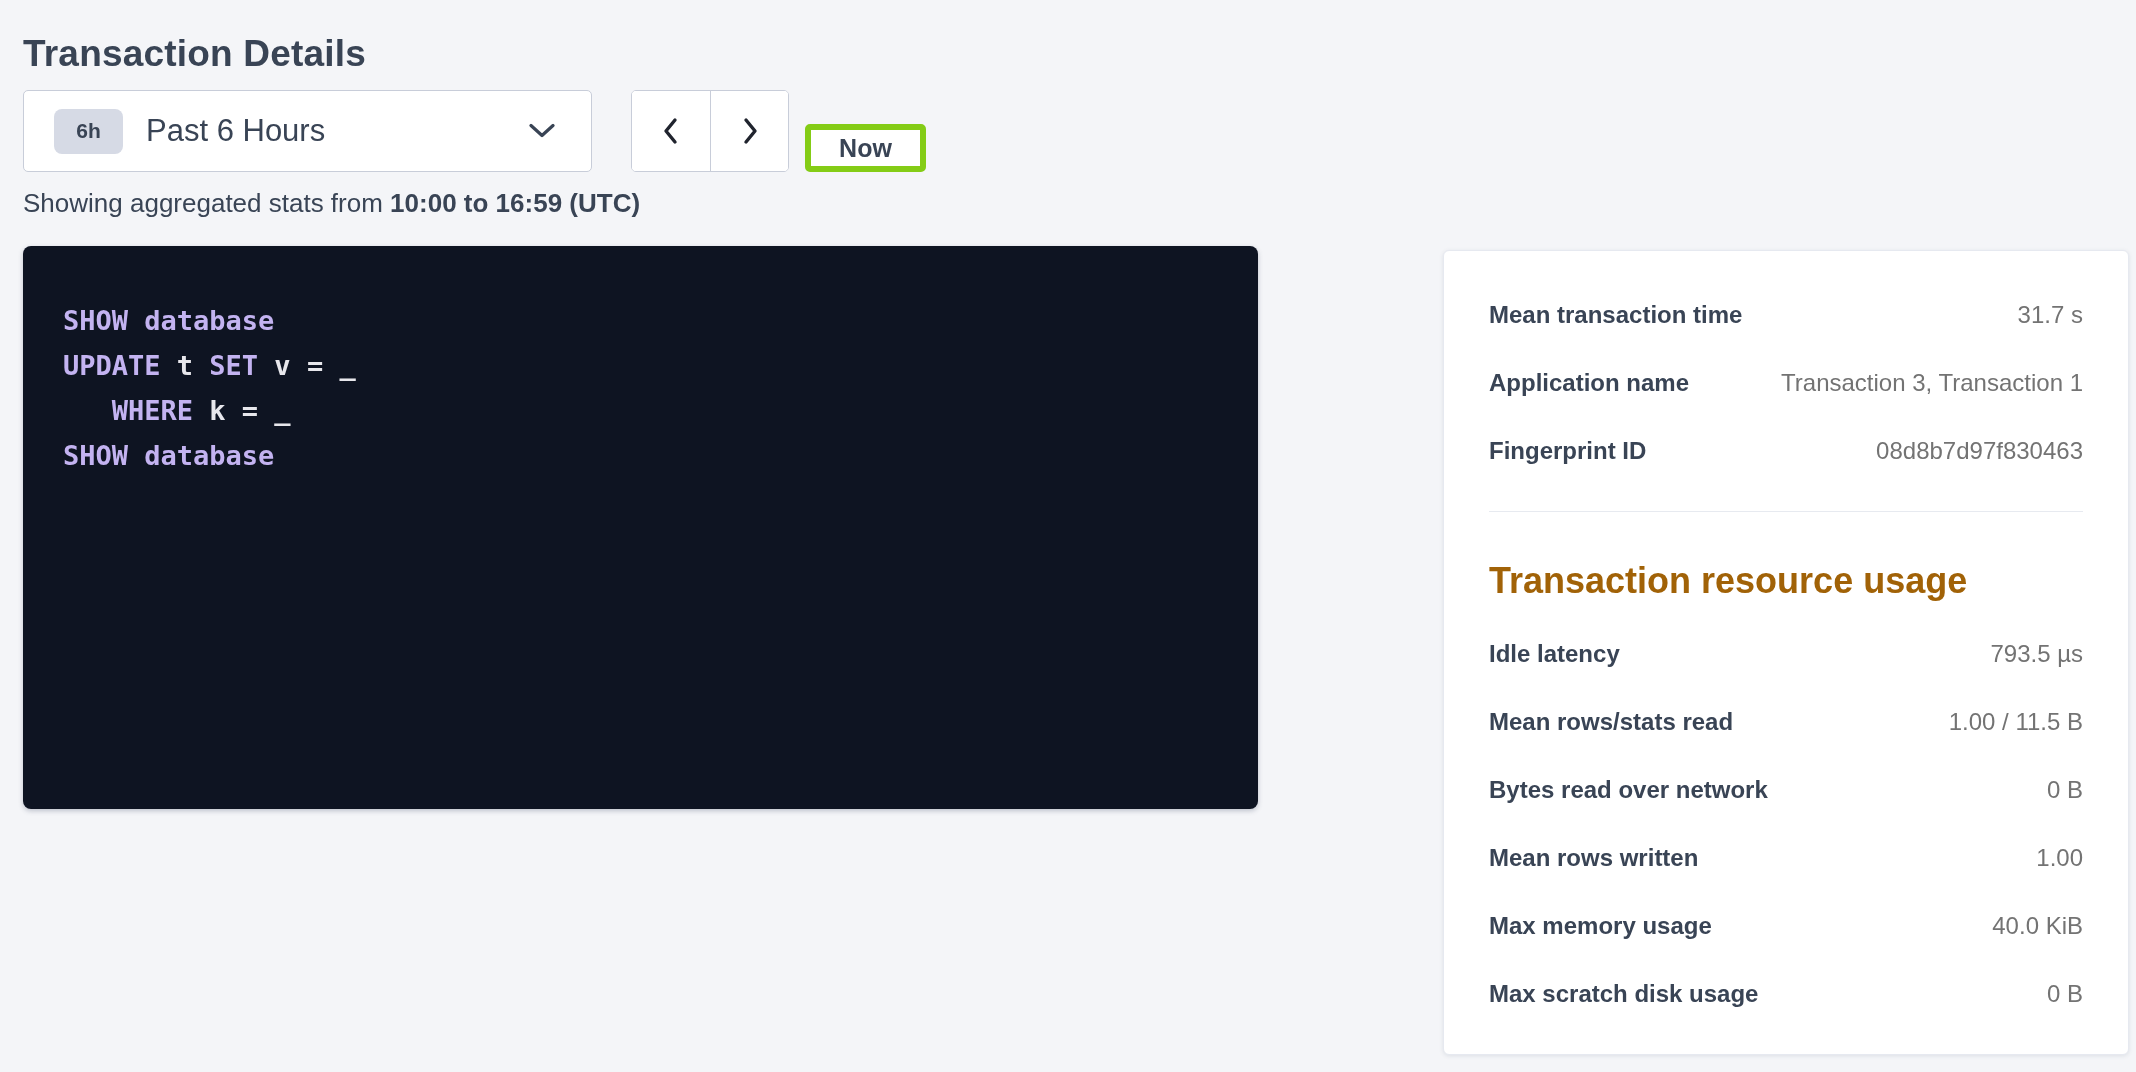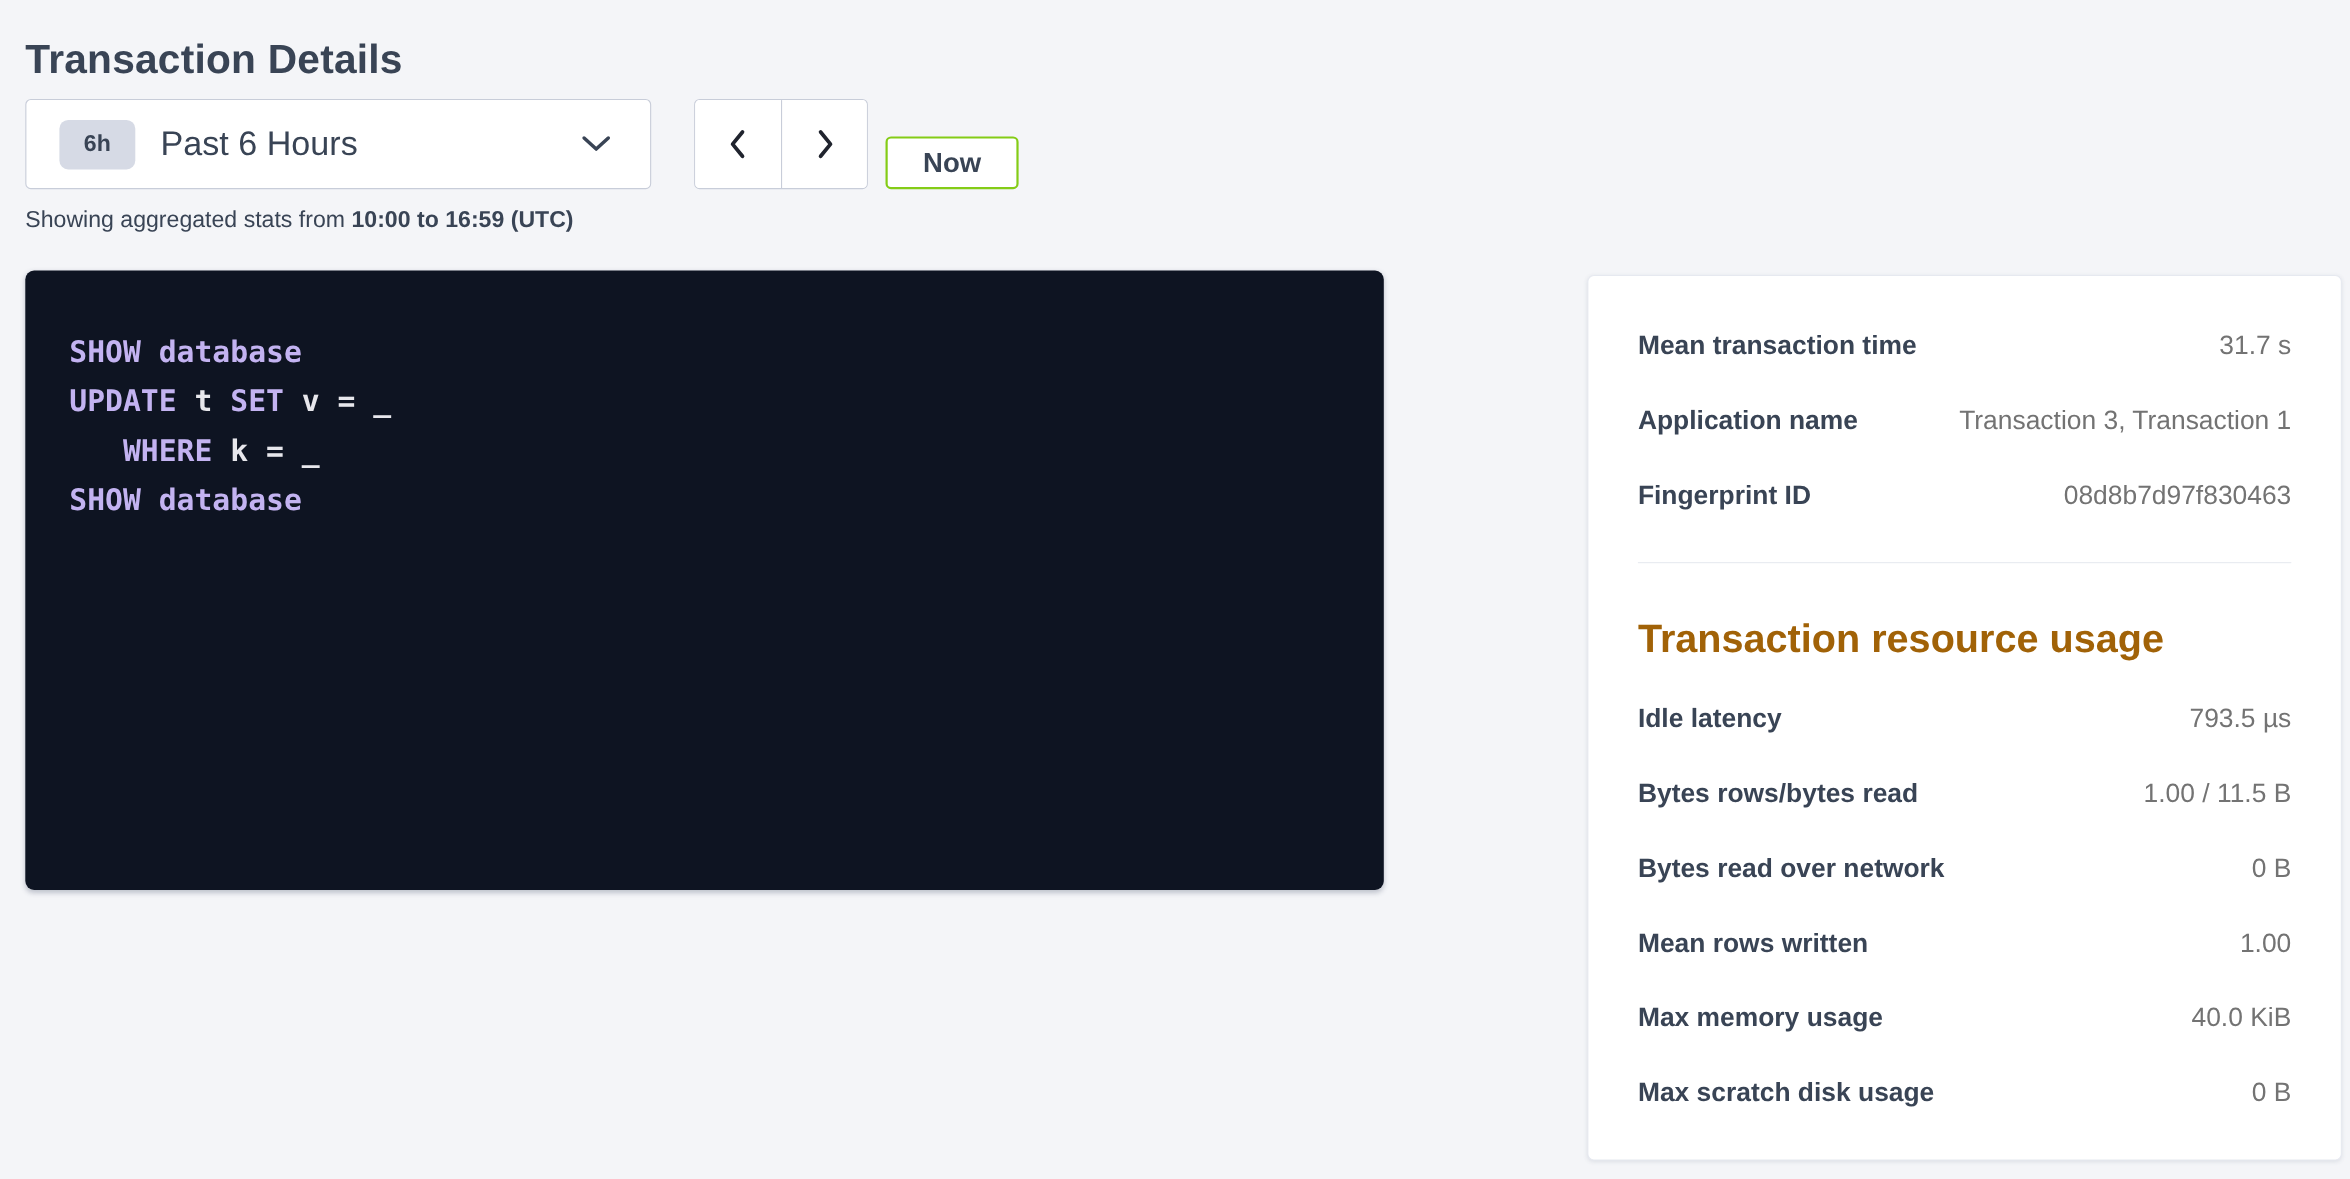--- a/index.html
+++ b/index.html
@@ -29,25 +29,25 @@
   .nav-group {
     display:flex; border:1px solid #c8cdd9; border-radius:5px; background:#fff;
     margin-right:16px; overflow:hidden;
   }
   .nav-btn {
     width:78px; display:flex; align-items:center; justify-content:center;
     background:#fff; border:none; padding:0; cursor:pointer;
   }
   .nav-btn + .nav-btn { border-left:1px solid #c8cdd9; }
   .now-btn {
-    width:121px; background:#fff; border:2px solid #84cc16; border-radius:5px;
+    width:121px; background:#fff; border:6px solid #84cc16; border-radius:5px;
     font-family:inherit; font-size:25px; font-weight:700; color:#394455; cursor:pointer;
     display:flex; align-items:center; justify-content:center;margin-top:34px;
   }
-  .subtitle { position:absolute; left:23px; top:188px; font-size:21px; color:#394455; }
+  .subtitle { position:absolute; left:23px; top:188px; font-size:26px; color:#394455; }
   .subtitle .bold { font-weight:700; }
   .code-box {
     position:absolute; left:23px; top:246px; width:1235px; height:563px;
     background:#0e1422; border-radius:8px; box-sizing:border-box;
     padding:52px 40px; box-shadow:0 2px 5px rgba(55,65,95,0.28);
   }
   .code-line {
     font-family:"DejaVu Sans Mono","Liberation Mono",monospace;
     font-size:27px; line-height:45px; white-space:pre; font-weight:700;
   }
@@ -132,21 +132,21 @@
         </div>
       </div>
     <hr class="card-divider">
     <h2 class="usage-heading">Transaction resource usage</h2>
     <div>
         <div class="stat-row">
           <span class="stat-label">Idle latency</span>
           <span class="stat-value">793.5 µs</span>
         </div>
         <div class="stat-row">
-          <span class="stat-label">Bytes rows/bytes read</span>
+          <span class="stat-label">Mean rows/stats read</span>
           <span class="stat-value">1.00 / 11.5 B</span>
         </div>
         <div class="stat-row">
           <span class="stat-label">Bytes read over network</span>
           <span class="stat-value">0 B</span>
         </div>
         <div class="stat-row">
           <span class="stat-label">Mean rows written</span>
           <span class="stat-value">1.00</span>
         </div>

